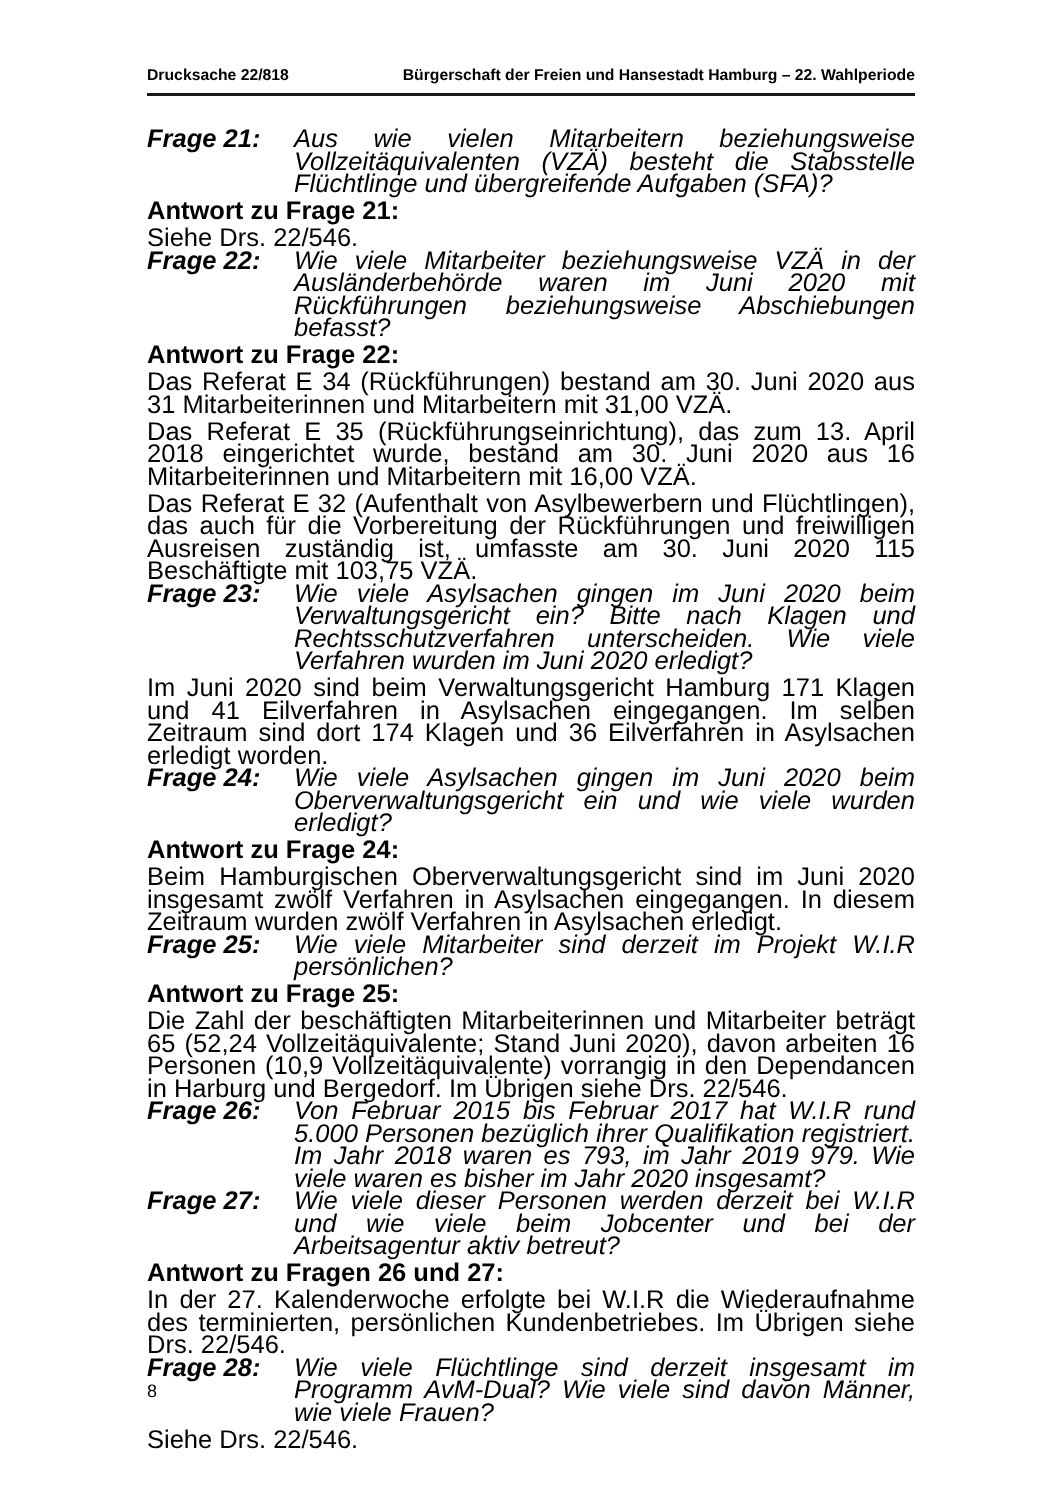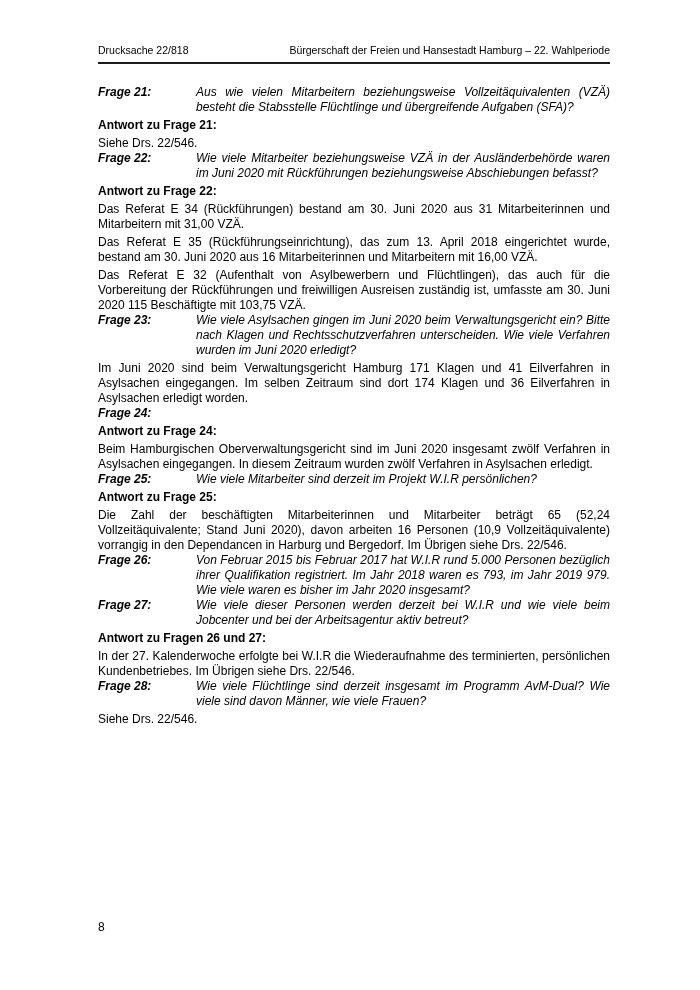--- a/index.html
+++ b/index.html
@@ -16,27 +16,27 @@
     color: #000000;
     font-family: "Liberation Sans", sans-serif;
     padding: 44px 90px 0 98px;
     overflow: hidden;
   }
   .doc-header {
     display: flex;
     justify-content: space-between;
     align-items: center;
     font-size: 10.5px;
-    font-weight: normal;
+    font-weight: bold;
     line-height: 13px;
     border-bottom: 2px solid #1a1a1a;
     padding-bottom: 5px;
   }
   .doc-body {
-    font-size: 12px;
+    font-size: 17px;
     line-height: 15px;
   }
   .frage {
     display: grid;
     grid-template-columns: 98px 1fr;
     font-style: italic;
   }
   .doc-body > .frage:first-child {
     margin-top: 21px;
   }
@@ -86,20 +86,21 @@
       <p class="answer-para">Das Referat E 34 (Rückführungen) bestand am 30. Juni 2020 aus 31 Mitarbeiterinnen und Mitarbeitern mit 31,00 VZÄ.</p>
       <p class="answer-para">Das Referat E 35 (Rückführungseinrichtung), das zum 13. April 2018 eingerichtet wurde, bestand am 30. Juni 2020 aus 16 Mitarbeiterinnen und Mitarbeitern mit 16,00 VZÄ.</p>
       <p class="answer-para">Das Referat E 32 (Aufenthalt von Asylbewerbern und Flüchtlingen), das auch für die Vorbereitung der Rückführungen und freiwilligen Ausreisen zuständig ist, umfasste am 30. Juni 2020 115 Beschäftigte mit 103,75 VZÄ.</p>
       <div class="frage">
         <span class="frage-label">Frage 23:</span>
         <span class="frage-text">Wie viele Asylsachen gingen im Juni 2020 beim Verwaltungsgericht ein? Bitte nach Klagen und Rechtsschutzverfahren unterscheiden. Wie viele Verfahren wurden im Juni 2020 erledigt?</span>
       </div>
       <p class="answer-para">Im Juni 2020 sind beim Verwaltungsgericht Hamburg 171 Klagen und 41 Eilverfahren in Asylsachen eingegangen. Im selben Zeitraum sind dort 174 Klagen und 36 Eilverfahren in Asylsachen erledigt worden.</p>
       <div class="frage">
         <span class="frage-label">Frage 24:</span>
+        <span class="frage-text">Wie viele Asylsachen gingen im Juni 2020 beim Oberverwaltungsgericht ein und wie viele wurden erledigt?</span>
       </div>
       <div class="antwort-heading">Antwort zu Frage 24:</div>
       <p class="answer-para">Beim Hamburgischen Oberverwaltungsgericht sind im Juni 2020 insgesamt zwölf Verfahren in Asylsachen eingegangen. In diesem Zeitraum wurden zwölf Verfahren in Asylsachen erledigt.</p>
       <div class="frage">
         <span class="frage-label">Frage 25:</span>
         <span class="frage-text">Wie viele Mitarbeiter sind derzeit im Projekt W.I.R persönlichen?</span>
       </div>
       <div class="antwort-heading">Antwort zu Frage 25:</div>
       <p class="answer-para">Die Zahl der beschäftigten Mitarbeiterinnen und Mitarbeiter beträgt 65 (52,24 Vollzeitäquivalente; Stand Juni 2020), davon arbeiten 16 Personen (10,9 Vollzeitäquivalente) vorrangig in den Dependancen in Harburg und Bergedorf. Im Übrigen siehe Drs. 22/546.</p>
       <div class="frage">

